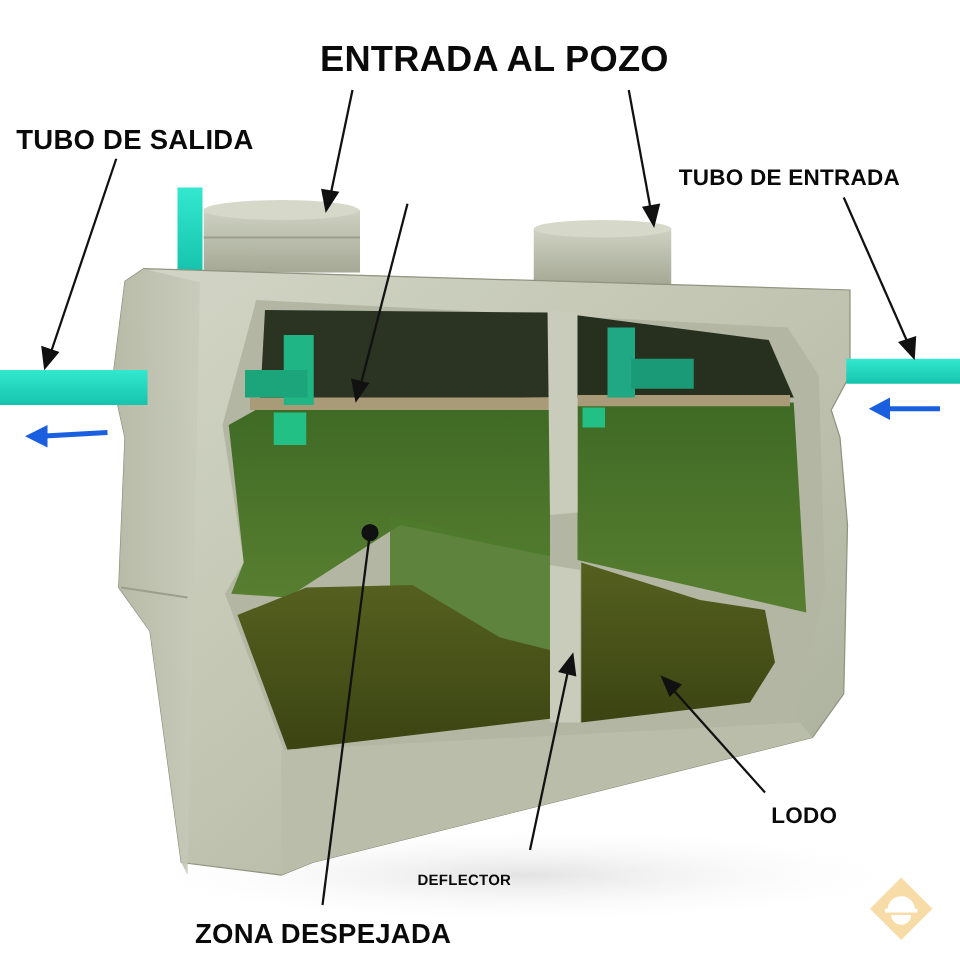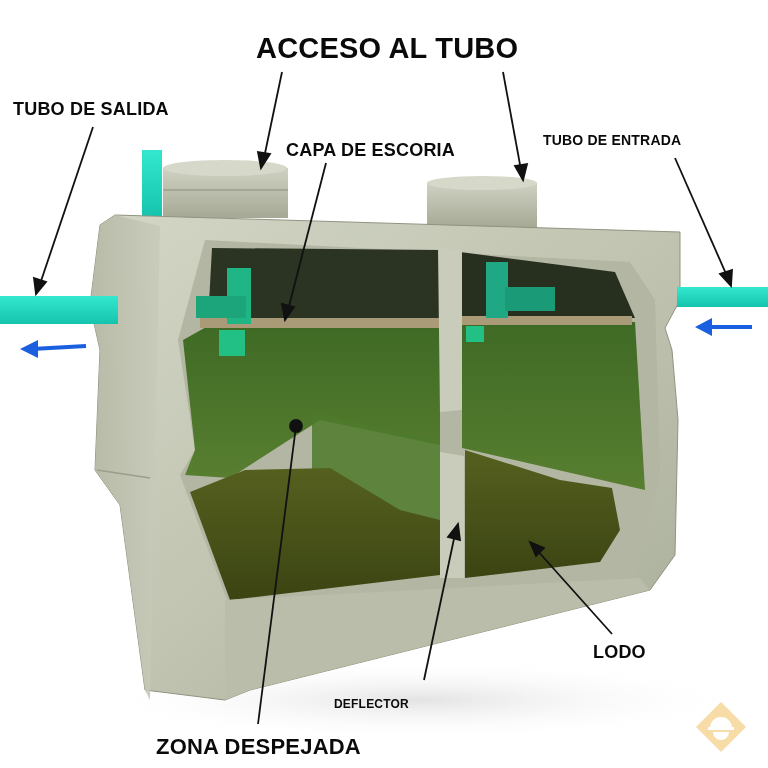--- a/index.html
+++ b/index.html
@@ -12,24 +12,24 @@
     #stage { position: absolute; left: 0; top: 0; width: 768px; height: 768px; }
     .label {
       position: absolute;
       font-family: "Liberation Sans", sans-serif;
       font-weight: bold;
       color: #0a0a0a;
       white-space: nowrap;
       letter-spacing: 0.2px;
     }
     .lbl-title { left: 256px; top: 32px; font-size: 29px; }
-    .lbl-salida { left: 13px; top: 99px; font-size: 18px; }
+    .lbl-salida { left: 13px; top: 99px; font-size: 22px; }
     .lbl-escoria { left: 286px; top: 140px; font-size: 18px; }
-    .lbl-entrada { left: 543px; top: 132px; font-size: 14px; }
-    .lbl-lodo { left: 593px; top: 642px; font-size: 18px; }
+    .lbl-entrada { left: 543px; top: 132px; font-size: 18px; }
+    .lbl-lodo { left: 617px; top: 642px; font-size: 18px; }
     .lbl-deflector { left: 334px; top: 697px; font-size: 12px; }
     .lbl-zona { left: 156px; top: 734px; font-size: 22px; }
     .watermark { position: absolute; left: 694px; top: 700px; width: 54px; height: 54px; }
   </style>
 </head>
 <body>
 
 <div id="stage">
   <svg width="768" height="768" viewBox="0 0 768 768" xmlns="http://www.w3.org/2000/svg">
     <defs>
@@ -144,23 +144,22 @@
       <polygon points="731,286 720,274 732,270"></polygon>
       <circle cx="296" cy="426" r="6"></circle>
       <line x1="296" y1="426" x2="258" y2="724"></line>
       <line x1="424" y1="680" x2="455" y2="534"></line>
       <polygon points="458,524 460,540 448,537"></polygon>
       <line x1="612" y1="634" x2="536" y2="549"></line>
       <polygon points="530,542 544,548 536,556"></polygon>
     </g>
   </svg>
 
-  <div class="label lbl-title">ACCESO AL TUBO</div>
+  <div class="label lbl-title">ENTRADA AL POZO</div>
   <div class="label lbl-salida">TUBO DE SALIDA</div>
-  <div class="label lbl-escoria">CAPA DE ESCORIA</div>
   <div class="label lbl-entrada">TUBO DE ENTRADA</div>
   <div class="label lbl-lodo">LODO</div>
   <div class="label lbl-deflector">DEFLECTOR</div>
   <div class="label lbl-zona">ZONA DESPEJADA</div>
 
   <svg class="watermark" viewBox="0 0 54 54">
     <polygon points="27,2 52,27 27,52 2,27" fill="#f8dca8"></polygon>
     <path d="M16,28 a11,11 0 0 1 22,0 z" fill="#ffffff"></path>
     <rect x="14" y="27" width="26" height="3" fill="#ffffff"></rect>
     <path d="M19,32 h16 a8,8 0 0 1 -16,0 z" fill="#ffffff"></path>

